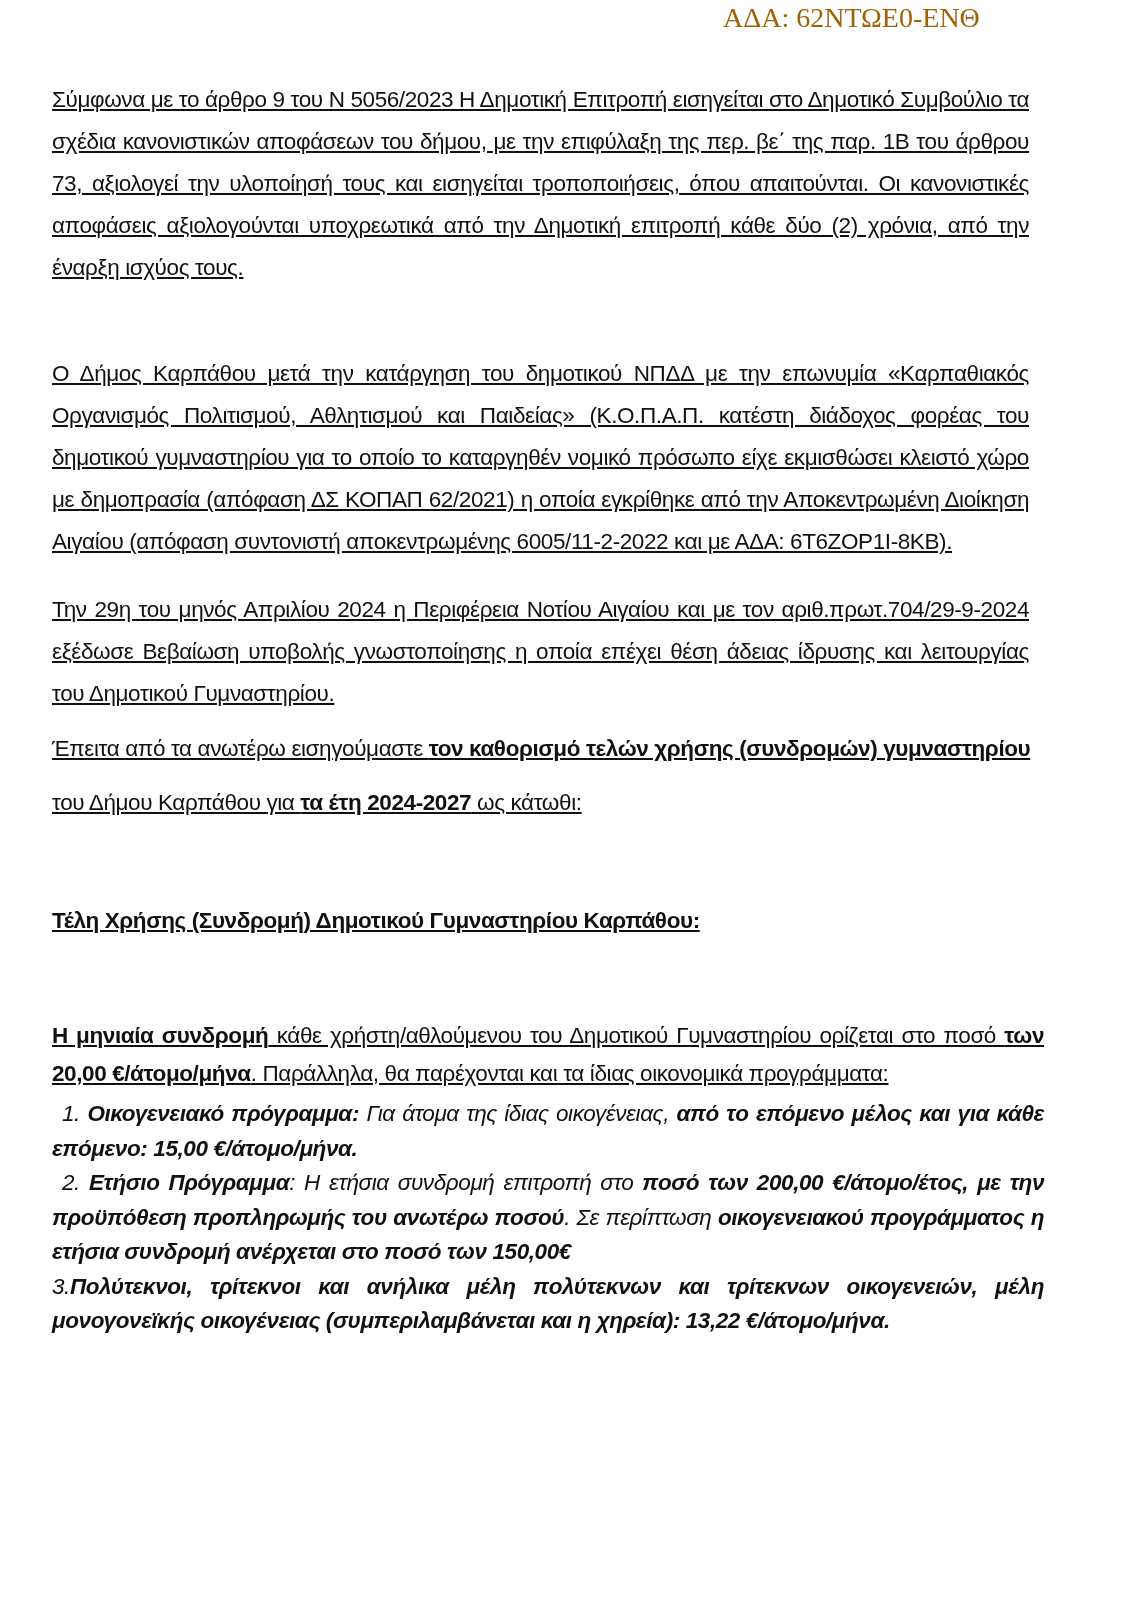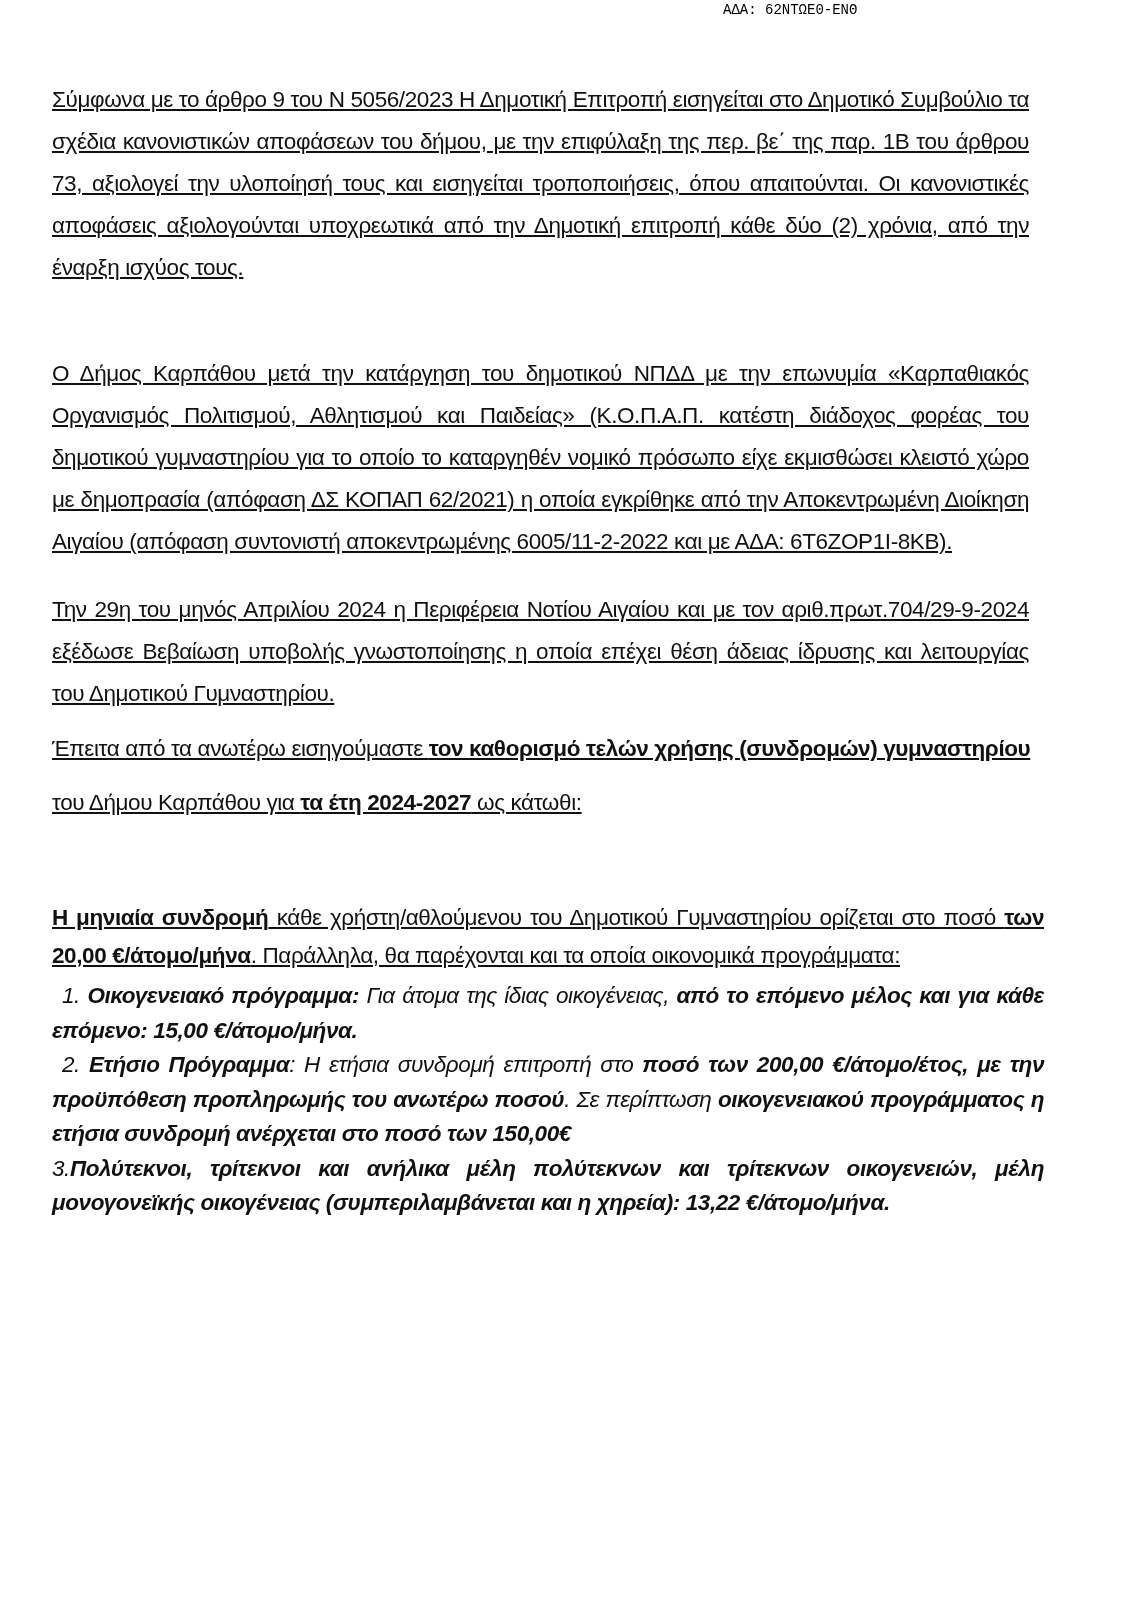--- a/index.html
+++ b/index.html
@@ -1,17 +1,17 @@
 <!DOCTYPE html>
 <html><head>
 <meta charset="utf-8">
 <style>
   html, body { margin: 0; padding: 0; background: #ffffff; }
   body { width: 1121px; height: 1615px; position: relative; overflow: hidden; color: #111; }
-  .ada { position: absolute; top: 2px; left: 723px; font-family: Liberation Mono, monospace; font-size: 14px; color: #000000; }
+  .ada { position: absolute; top: 2px; left: 723px; font-family: Liberation Serif, serif; font-size: 28px; color: #a16207; }
   .page { position: absolute; left: 52px; top: 79px; width: 977px; font-family: "Liberation Sans", sans-serif; font-size: 22.5px; letter-spacing: -0.4px; }
   p { margin: 0; text-decoration: underline; }
   .just { text-align: justify; line-height: 42px; }
   .p1 { margin-top: 0; }
   .p2 { margin-top: 64px; }
   .p3 { margin-top: 26px; }
   .p4 { margin-top: 14px; width: 992px; line-height: 40px; }
   .p5 { margin-top: 14px; line-height: 40px; }
   .heading { margin-top: 78px; font-weight: bold; line-height: 40px; }
   .p6 { margin-top: 76px; width: 992px; line-height: 38px; }
@@ -30,21 +30,22 @@
   <p class="just p1">Σύμφωνα με το άρθρο 9 του Ν 5056/2023 Η Δημοτική Επιτροπή εισηγείται στο Δημοτικό Συμβούλιο τα σχέδια κανονιστικών αποφάσεων του δήμου, με την επιφύλαξη της περ. βε΄ της παρ. 1Β του άρθρου 73, αξιολογεί την υλοποίησή τους και εισηγείται τροποποιήσεις, όπου απαιτούνται. Οι κανονιστικές αποφάσεις αξιολογούνται υποχρεωτικά από την Δημοτική επιτροπή κάθε δύο (2) χρόνια, από την έναρξη ισχύος τους.</p>
 
   <p class="just p2">Ο Δήμος Καρπάθου μετά την κατάργηση του δημοτικού ΝΠΔΔ με την επωνυμία «Καρπαθιακός Οργανισμός Πολιτισμού, Αθλητισμού και Παιδείας» (Κ.Ο.Π.Α.Π. κατέστη διάδοχος φορέας του δημοτικού γυμναστηρίου για το οποίο το καταργηθέν νομικό πρόσωπο είχε εκμισθώσει κλειστό χώρο με δημοπρασία (απόφαση ΔΣ ΚΟΠΑΠ 62/2021) η οποία εγκρίθηκε από την Αποκεντρωμένη Διοίκηση Αιγαίου (απόφαση συντονιστή αποκεντρωμένης 6005/11-2-2022 και με ΑΔΑ: 6Τ6ΖΟΡ1Ι-8ΚΒ).</p>
 
   <p class="just p3">Την 29η του μηνός Απριλίου 2024 η Περιφέρεια Νοτίου Αιγαίου και με τον αριθ.πρωτ.704/29-9-2024 εξέδωσε Βεβαίωση υποβολής γνωστοποίησης η οποία επέχει θέση άδειας ίδρυσης και λειτουργίας του Δημοτικού Γυμναστηρίου.</p>
 
   <p class="just p4"><span>Έπειτα από τα ανωτέρω εισηγούμαστε </span><b>τον καθορισμό τελών χρήσης (συνδρομών) γυμναστηρίου</b></p>
 
   <p class="p5"><span>του Δήμου Καρπάθου για </span><b>τα έτη 2024-2027</b><span> ως κάτωθι:</span></p>
 
+  <p class="heading">Τέλη Χρήσης (Συνδρομή) Δημοτικού Γυμναστηρίου Καρπάθου:</p>
 
-  <p class="just p6"><b>Η μηνιαία συνδρομή</b><span> κάθε χρήστη/αθλούμενου του Δημοτικού Γυμναστηρίου ορίζεται στο ποσό </span><b>των 20,00 €/άτομο/μήνα</b><span>. Παράλληλα, θα παρέχονται και τα οποία οικονομικά προγράμματα:</span></p>
+  <p class="just p6"><b>Η μηνιαία συνδρομή</b><span> κάθε χρήστη/αθλούμενου του Δημοτικού Γυμναστηρίου ορίζεται στο ποσό </span><b>των 20,00 €/άτομο/μήνα</b><span>. Παράλληλα, θα παρέχονται και τα ίδιας οικονομικά προγράμματα:</span></p>
 
   <ol>
     <li><span class="num num1">1.</span> <b>Οικογενειακό πρόγραμμα:</b><span> Για άτομα της ίδιας οικογένειας, </span><b>από το επόμενο μέλος και για κάθε επόμενο: 15,00 €/άτομο/μήνα.</b></li>
     <li><span class="num num1">2.</span> <b>Ετήσιο Πρόγραμμα</b><span>: Η ετήσια συνδρομή επιτροπή στο </span><b>ποσό των 200,00 €/άτομο/έτος, με την προϋπόθεση προπληρωμής του ανωτέρω ποσού</b><span>. Σε περίπτωση </span><b>οικογενειακού προγράμματος η ετήσια συνδρομή ανέρχεται στο ποσό των 150,00€</b></li>
     <li><span class="num">3.</span><b>Πολύτεκνοι, τρίτεκνοι και ανήλικα μέλη πολύτεκνων και τρίτεκνων οικογενειών, μέλη μονογονεϊκής οικογένειας (συμπεριλαμβάνεται και η χηρεία): 13,22 €/άτομο/μήνα.</b></li>
   </ol>
 </div>
 
 </body></html>

